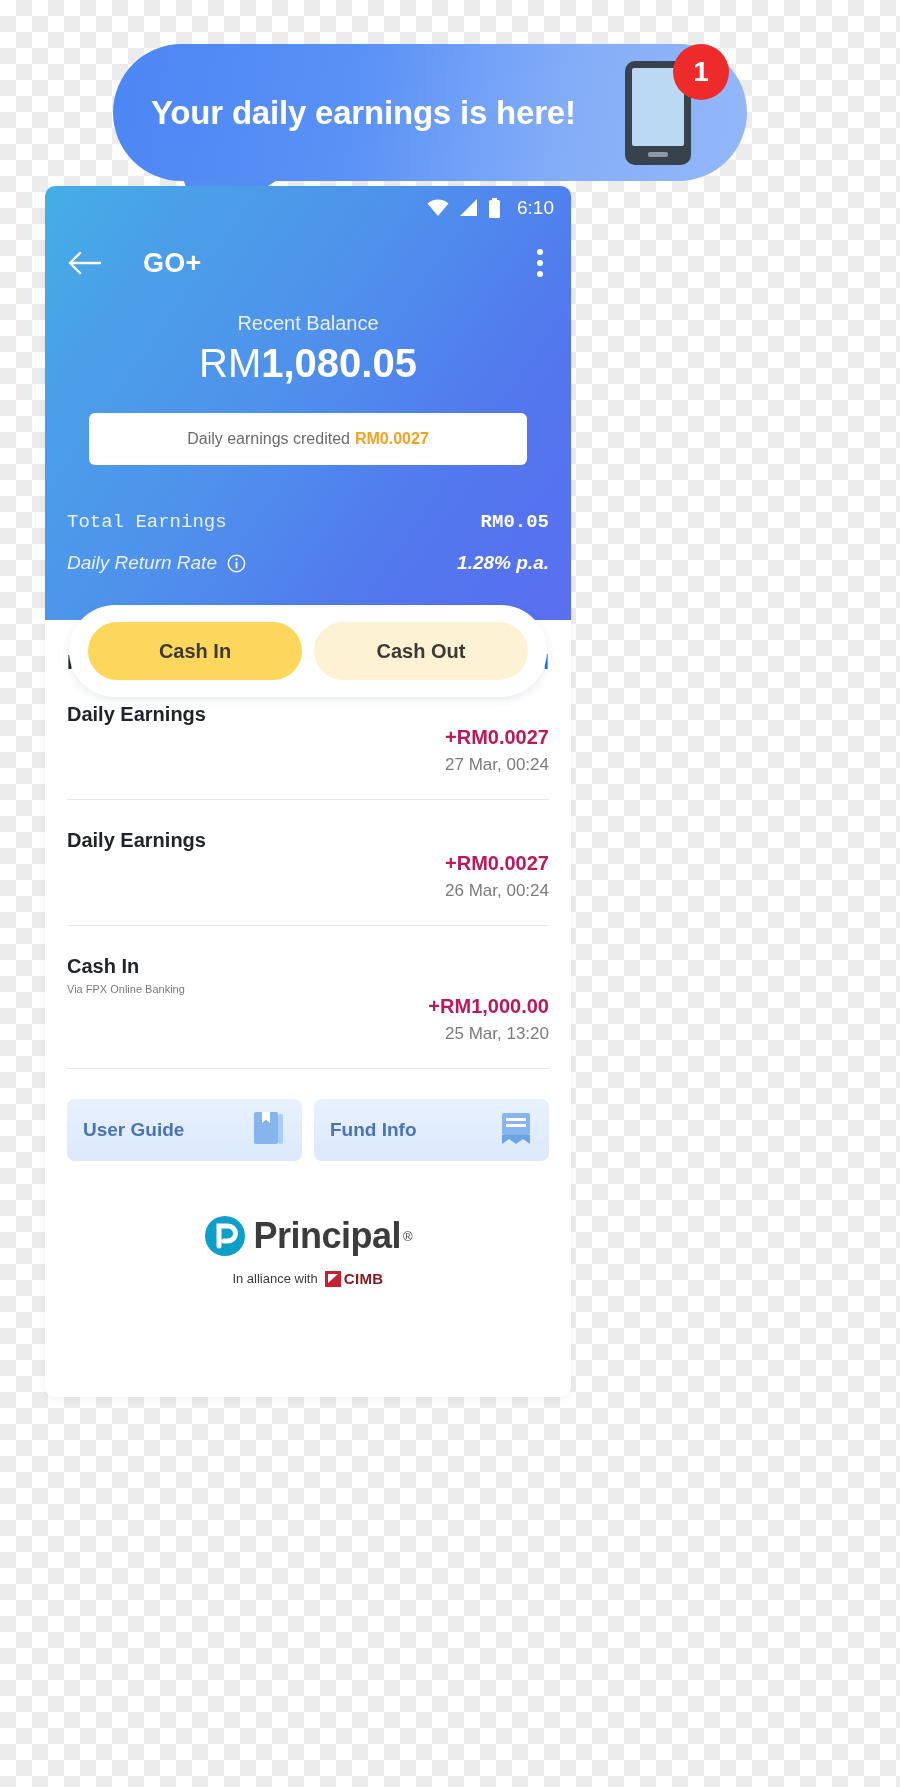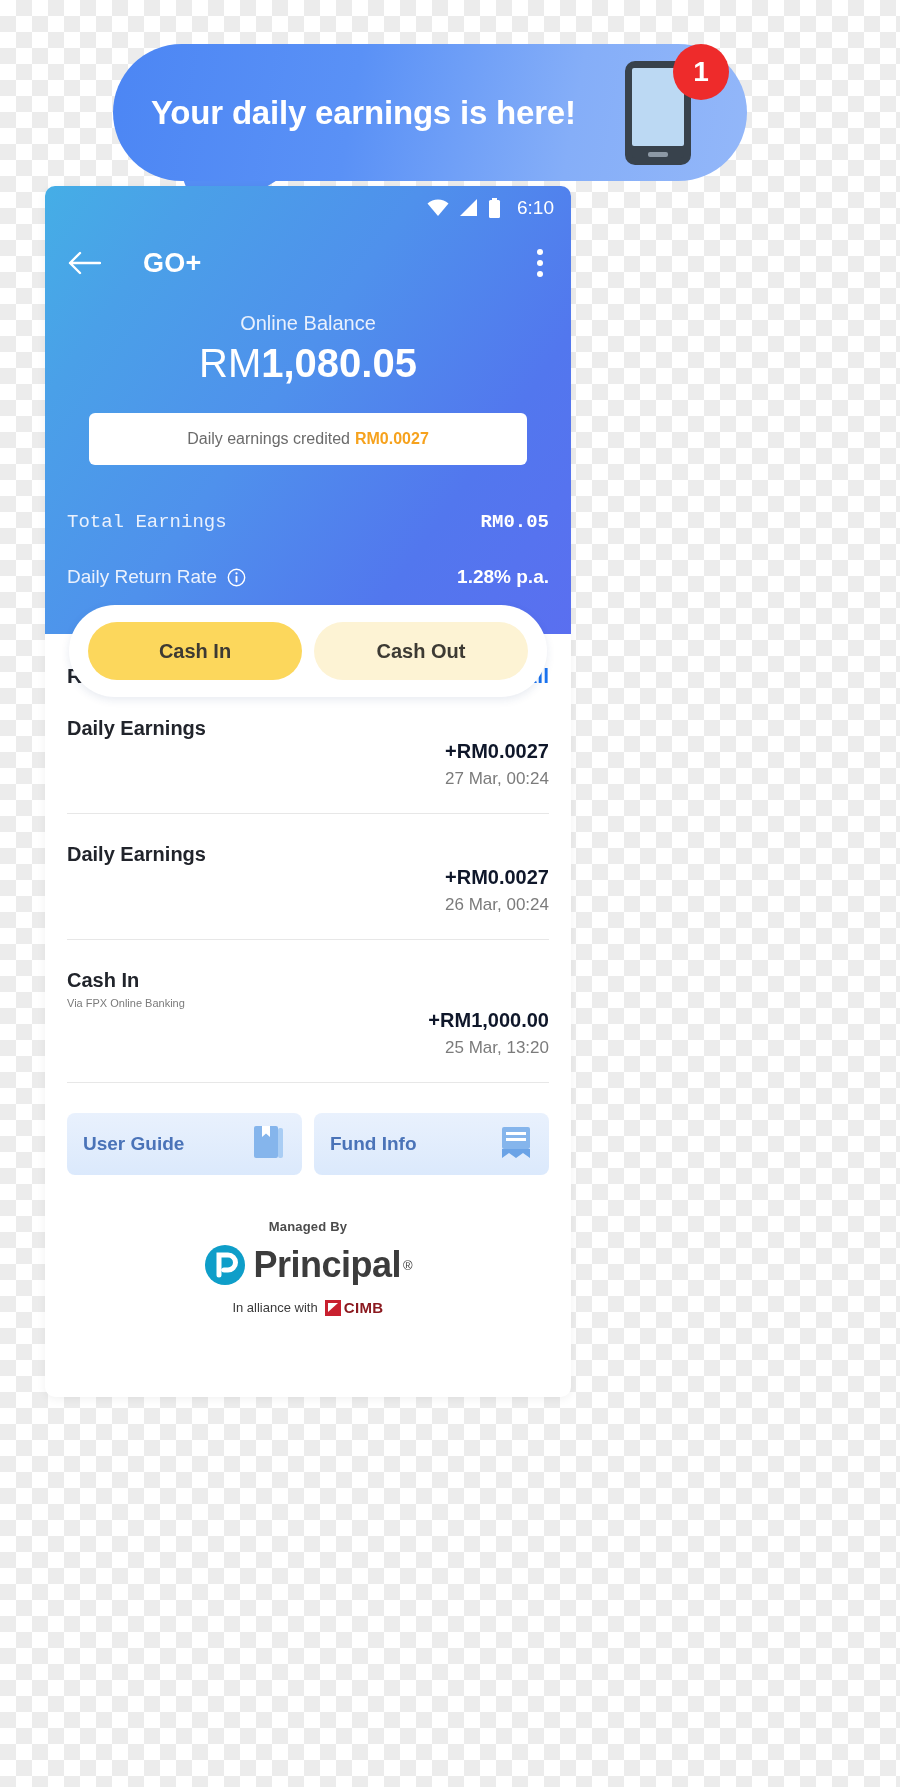--- a/index.html
+++ b/index.html
@@ -133,21 +133,21 @@
     font-size:16px; color:#6b6b6b;
   }
   #credited-pill .amt { color:#f6a21d; font-weight:bold; margin-left:5px; }
 
   .stat-row {
     display:flex; align-items:center;
     padding: 0 22px;
     color:#ffffff;
   }
   #stat-earnings { margin-top: 46px; font-family: Liberation Mono, monospace; }
-  #stat-rate { margin-top: 33px; }
+  #stat-rate { margin-top: 19px; font-style: italic; }
   .stat-label { font-size:19px; color:#eaf1fd; }
   .stat-value { margin-left:auto; font-size:19px; font-weight:bold; color:#ffffff; }
   #info-icon { margin-left:10px; width:19px; height:19px; }
 
   
   #cash-card {
     position:absolute; left:24px; top: 419px;
     width: 478px; height: 92px;
     background:#fff; border-radius:46px;
     display:flex; align-items:center; justify-content:center; gap:12px;
@@ -167,21 +167,21 @@
   #tx-head { display:flex; align-items:center; }
   #tx-title { font-size:21px; font-weight:bold; color:#21242b; }
   #view-all { margin-left:auto; font-size:21px; font-weight:bold; color:#1a73f0; cursor:pointer; }
 
   .tx-row { display:flex; padding: 29px 0 24px 0; border-bottom:1px solid #e7e7e7;flex-direction:column; }
   .tx-row:last-of-type { border-bottom:1px solid #e7e7e7; }
   .tx-left { display:flex; flex-direction:column; gap:5px; }
   .tx-name { font-size:20px; font-weight:bold; color:#21242b; }
   .tx-sub  { font-size:11px; color:#7b7b7b; }
   .tx-right { margin-left:auto; text-align:right; display:flex; flex-direction:column; gap:6px; }
-  .tx-amt  { font-size:20px; font-weight:bold; color:#0f172a; }
+  .tx-amt  { font-size:20px; font-weight:bold; color:#be185d; }
   .tx-date { font-size:17px; color:#7b7b7b; }
 
   
   #tiles { display:flex; gap:12px; padding: 30px 22px 0 22px; }
   .tile {
     flex:1; height:62px; border-radius:8px;
     background: linear-gradient(180deg, #e9f1fd 0%, #dbe9fc 100%);
     display:flex; align-items:center; padding: 0 16px;
     cursor:pointer;
   }
@@ -240,21 +240,21 @@
         </svg>
         <div id="app-title">GO+</div>
         <div id="kebab">
             <i></i>
             <i></i>
             <i></i>
           </div>
       </div>
 
       <div id="balance-block">
-        <div id="balance-label">Online Balance</div>
+        <div id="balance-label">Recent Balance</div>
         <div id="balance-value">
           <span class="cur">RM</span><span class="amt">1,080.05</span>
         </div>
       </div>
 
       <div id="credited-pill">
         <span>Daily earnings credited</span>
         <span class="amt">RM0.0027</span>
       </div>
 
@@ -335,21 +335,20 @@
             <rect x="7" y="8" width="20" height="3" fill="#ffffff"></rect>
             <rect x="7" y="14" width="20" height="3" fill="#ffffff"></rect>
             <path d="M3 25 L17 25 L17 34 L10 29 L3 34 Z" fill="#6ba3e6"></path>
             <path d="M17 25 L31 25 L31 34 L24 29 L17 34 Z" fill="#6ba3e6"></path>
           </svg>
         </span>
       </div>
     </div>
 
     <div id="footer">
-      <div id="managed-by">Managed By</div>
       <div id="principal-logo">
         <svg width="44" height="44" viewBox="0 0 44 44">
           <circle cx="22" cy="22" r="20" fill="#0e9ec9"></circle>
           <path d="M16 32 L16 12 L25 12 A7.5 7.5 0 0 1 25 27 L21 27" fill="none" stroke="#ffffff" stroke-width="5" stroke-linecap="round"></path>
         </svg>
         <span id="principal-word">Principal</span>
         <span id="principal-reg">®</span>
       </div>
       <div id="alliance">
         <span id="alliance-text">In alliance with</span>

